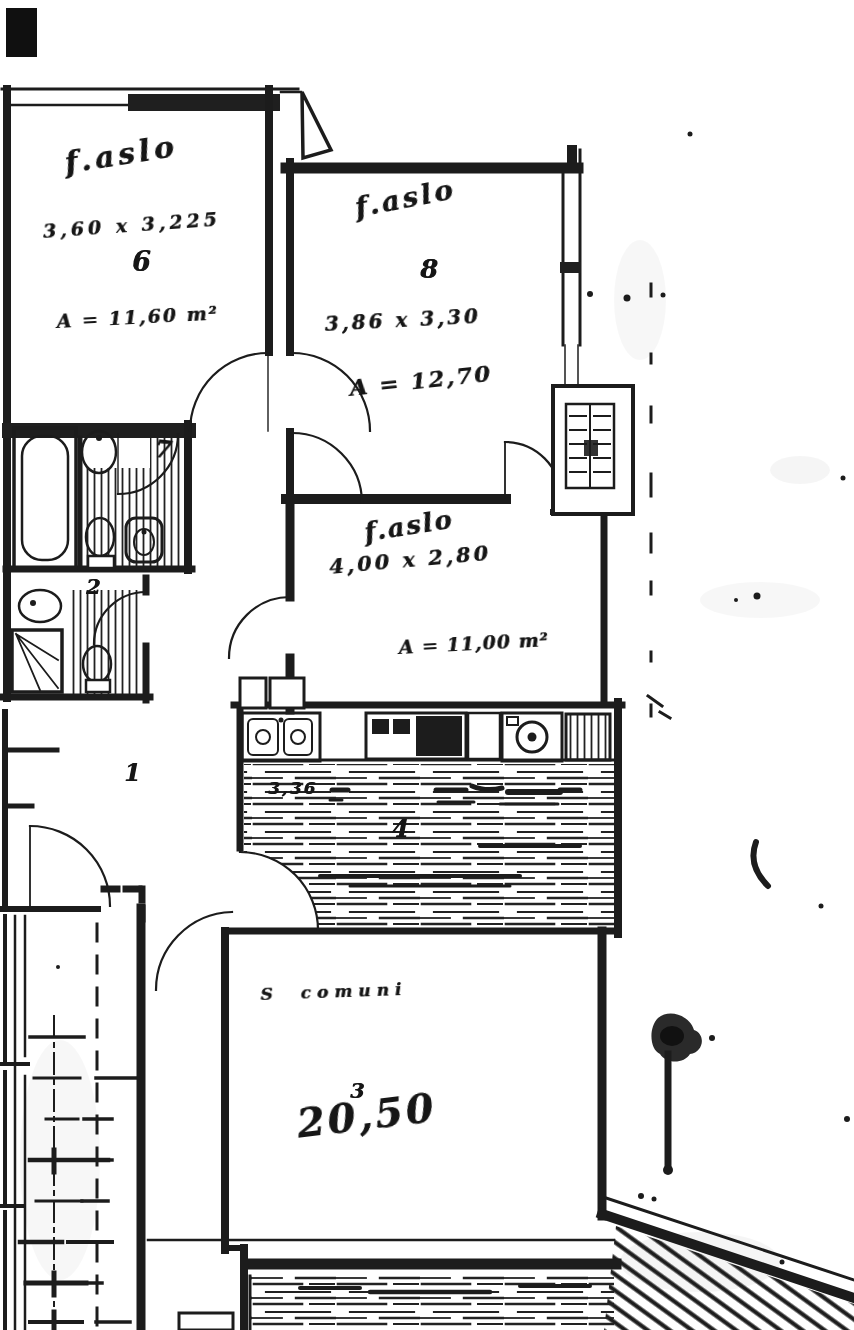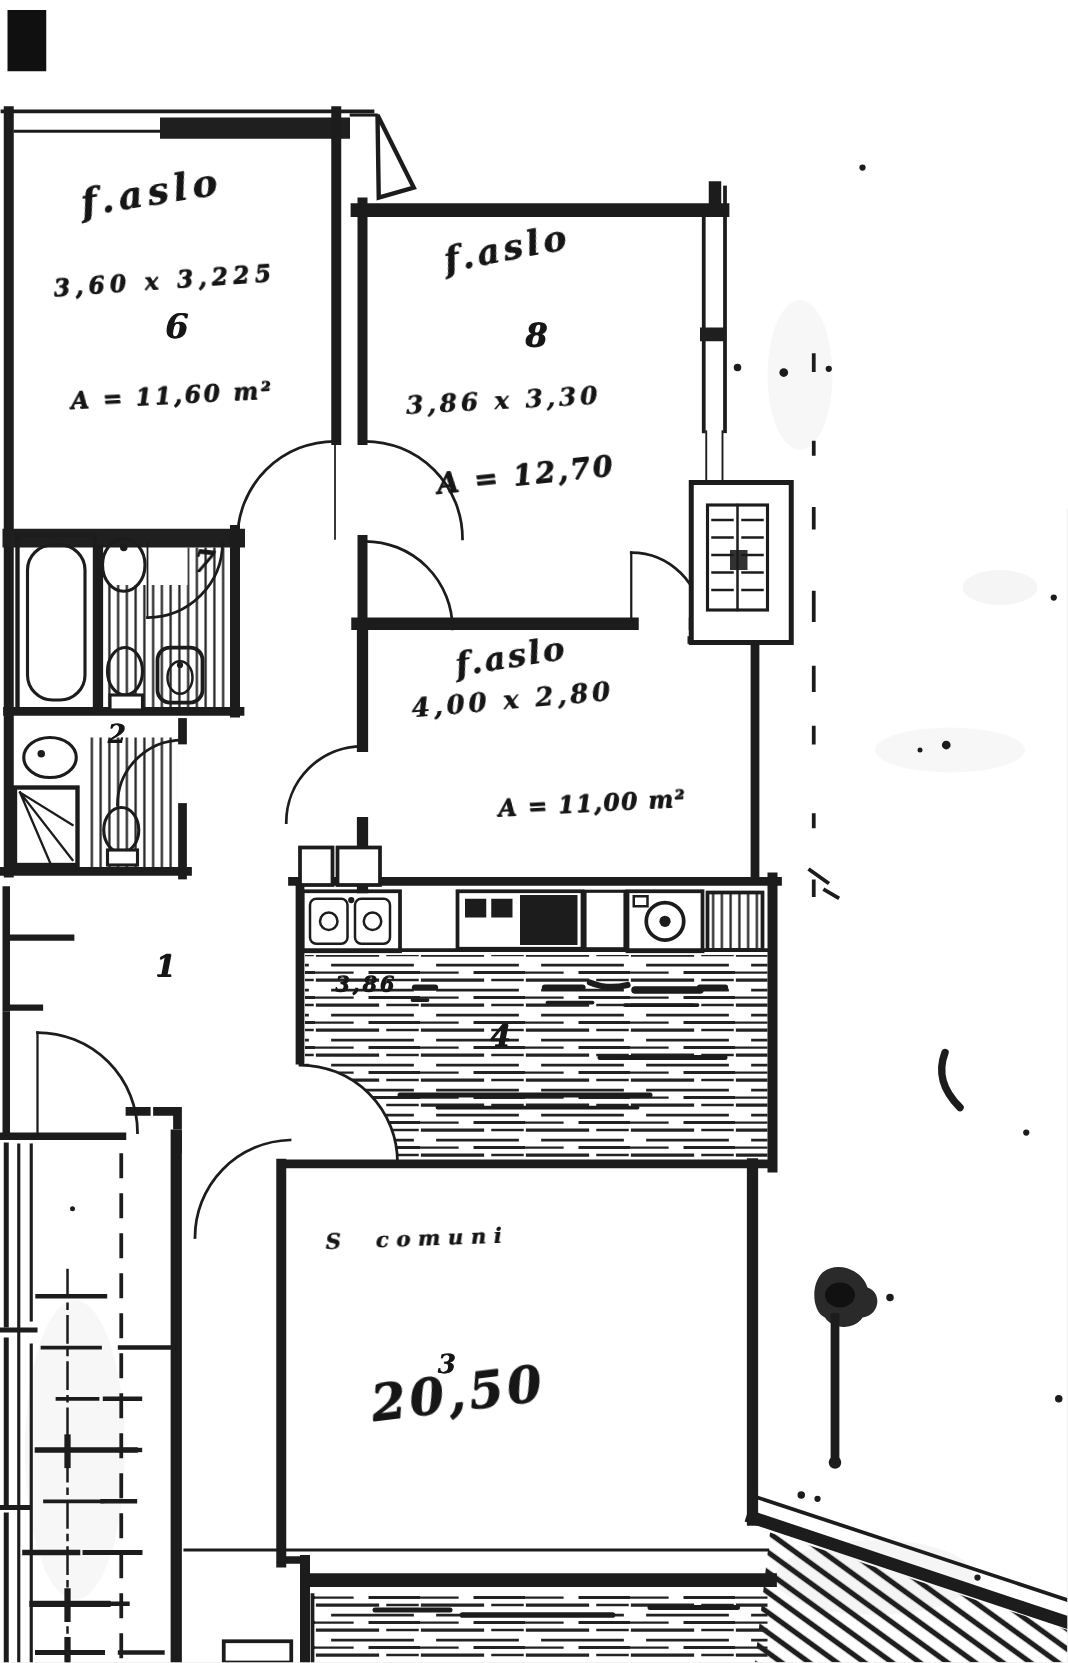--- a/index.html
+++ b/index.html
@@ -307,21 +307,21 @@
 
   <div class="hw t-r8-label">f.aslo</div>
   <div class="hw t-r8-num">8</div>
   <div class="hw t-r8-dims">3,86 x 3,30</div>
   <div class="hw t-r8-area">A = 12,70</div>
 
   <div class="hw t-rm-label">f.aslo</div>
   <div class="hw t-rm-dims">4,00 x 2,80</div>
   <div class="hw t-rm-area">A = 11,00 m²</div>
 
-  <div class="hw t-k-note">3,86</div>
+  <div class="hw t-k-note">3,36</div>
   <div class="hw t-k-num">4</div>
 
   <div class="hw t-lv-label">S comuni</div>
   <div class="hw t-lv-num">3</div>
   <div class="hw t-lv-area">20,50</div>
 
   <div class="hw t-b7">7</div>
   <div class="hw t-b2">2</div>
   <div class="hw t-h1">1</div>
 

